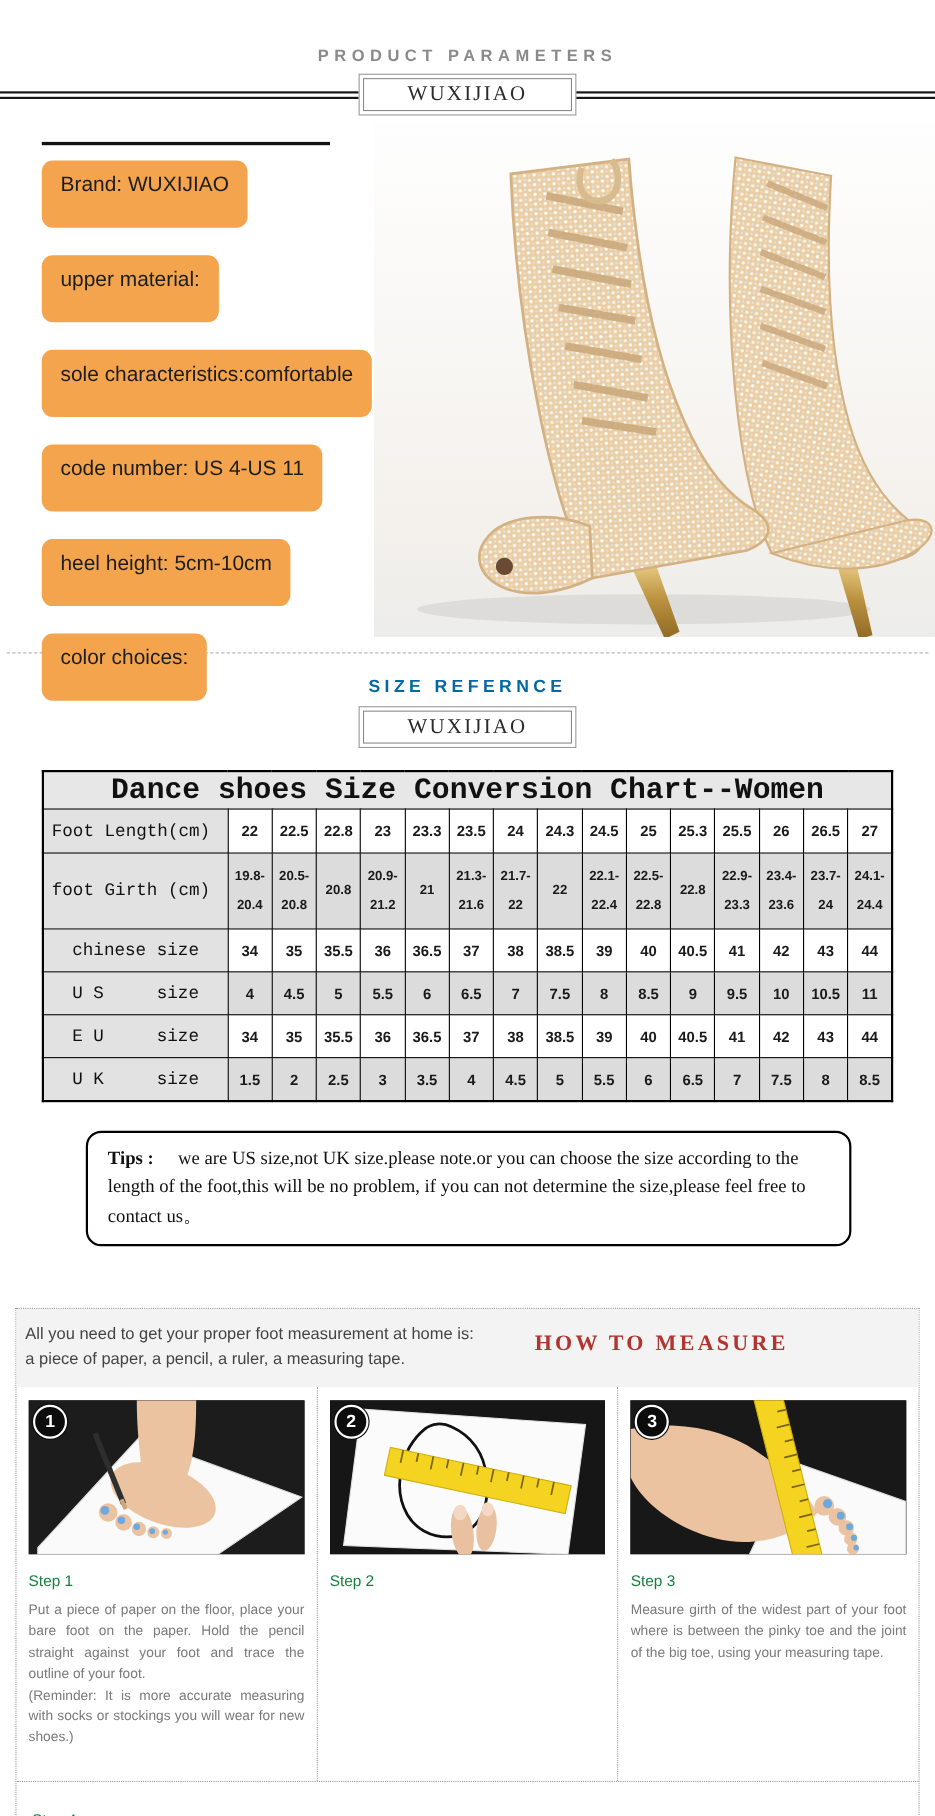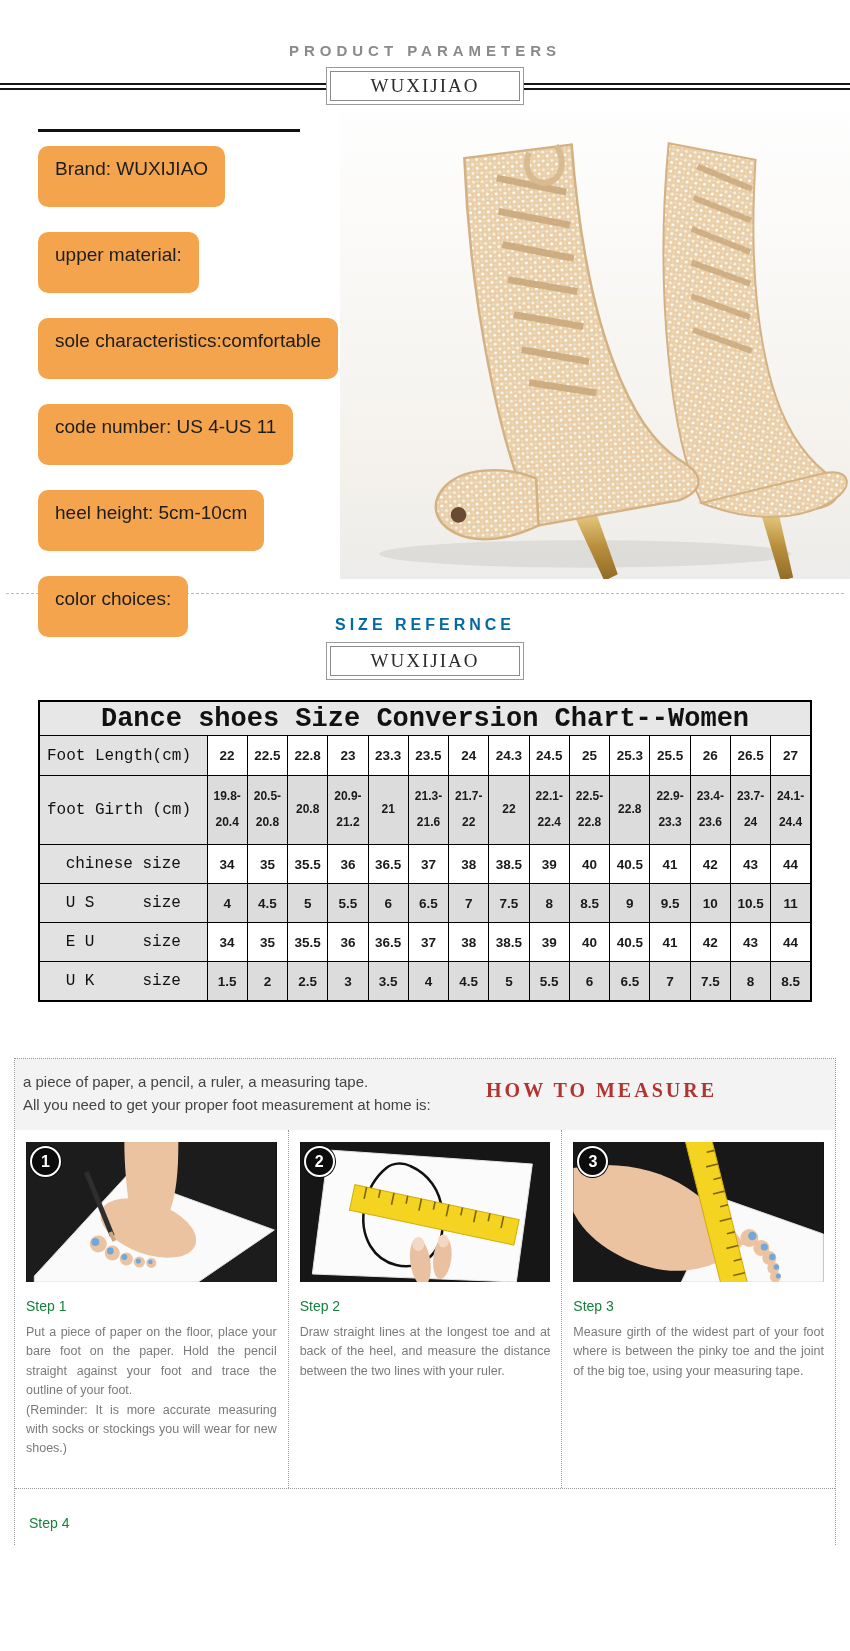--- a/index.html
+++ b/index.html
@@ -263,25 +263,28 @@
           <td class="val">6</td>
           <td class="val">6.5</td>
           <td class="val">7</td>
           <td class="val">7.5</td>
           <td class="val">8</td>
           <td class="val">8.5</td>
         </tr>
       </tbody>
   </table>
 
+  <div class="tips-box">
+    <b>Tips :</b><span>we are US size,not UK size.please note.or you can choose the size according to the length of the foot,this will be no problem, if you can not determine the size,please feel free to contact us。</span>
+  </div>
 
   <div class="measure">
     <div class="m-intro">
+      <div>All you need to get your proper foot measurement at home is:</div>
       <div>a piece of paper, a pencil, a ruler, a measuring tape.</div>
-      <div>All you need to get your proper foot measurement at home is:</div>
       <div class="m-title">HOW TO MEASURE</div>
     </div>
     <div class="m-cols">
 
       <div class="m-col">
         <div class="photo">
           <svg viewBox="0 0 250 140">
             <rect width="250" height="140" fill="#1c1c1c"></rect>
             <polygon points="8,134 100,34 248,88 172,140 8,140" fill="#fafafa" stroke="#dcdcdc"></polygon>
             <path d="M98,0 L152,0 C152,30 150,50 144,68 L104,72 C100,46 98,22 98,0 Z" fill="#ecc3a0"></path>
@@ -319,21 +322,20 @@
               <path d="M62,58 V70 M76,58 V66 M90,58 V70 M104,58 V66 M118,58 V70 M132,58 V66 M146,58 V70 M160,58 V66 M174,58 V70 M188,58 V66 M202,58 V70" stroke="#7a650a" stroke-width="1.6"></path>
             </g>
             <ellipse cx="120" cy="120" rx="10" ry="24" transform="rotate(-8 120 120)" fill="#e9c1a0"></ellipse>
             <ellipse cx="142" cy="116" rx="9" ry="21" transform="rotate(7 142 116)" fill="#e9c1a0"></ellipse>
             <ellipse cx="118" cy="102" rx="6" ry="7" fill="#f3d9c4"></ellipse>
             <ellipse cx="143" cy="99" rx="5.4" ry="6.4" fill="#f3d9c4"></ellipse>
           </svg>
           <div class="stepnum">2</div>
         </div>
         <div class="step-h">Step 2</div>
-        <div class="step-p">Draw straight lines at the longest toe and at back of the heel, and measure the distance between the two lines with your ruler.</div>
       </div>
 
       <div class="m-col">
         <div class="photo">
           <svg viewBox="0 0 250 140">
             <rect width="250" height="140" fill="#181818"></rect>
             <polygon points="108,140 148,56 250,92 250,140" fill="#fafafa" stroke="#ddd"></polygon>
             <path d="M0,26 C42,18 84,26 114,46 C144,66 160,86 170,102 C152,122 120,132 90,128 C48,122 12,96 0,70 Z" fill="#ecc3a0"></path>
             <circle cx="176" cy="96" r="9" fill="#ecc3a0"></circle>
               <circle cx="188" cy="106" r="8" fill="#ecc3a0"></circle>

